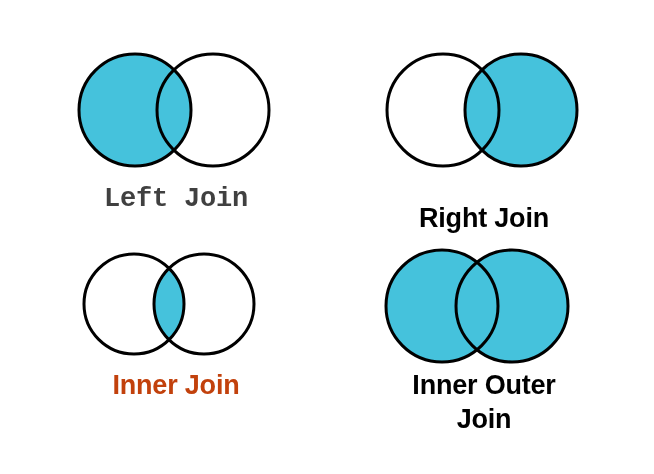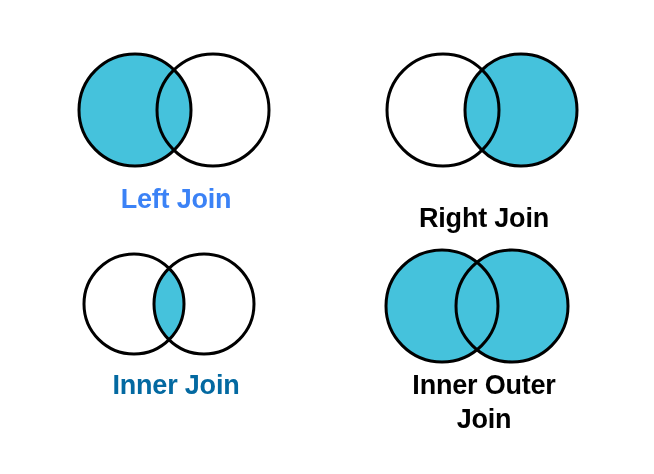--- a/index.html
+++ b/index.html
@@ -72,21 +72,21 @@
 
       <circle cx="153" cy="70" r="56" fill="#ffffff" stroke="none"></circle>
 
       <g clip-path="url(#clip-lj-left)">
         <circle cx="153" cy="70" r="56" fill="#45c2dc" stroke="none"></circle>
       </g>
 
       <circle cx="75" cy="70" r="56" fill="none" stroke="#000000" stroke-width="3"></circle>
       <circle cx="153" cy="70" r="56" fill="none" stroke="#000000" stroke-width="3"></circle>
     </svg>
-    <div class="venn-label" style="color: #3b82f6;">Left Join</div>
+    <div class="venn-label" style="color: #404040; font-family: Liberation Mono, monospace;">Left Join</div>
   </div>
 
   <div class="quadrant" id="q-right-join">
     <svg class="venn-svg" width="232" height="136" viewBox="0 0 232 136">
       <defs>
         <clipPath id="clip-rj-right">
             <circle cx="153" cy="70" r="56"></circle>
           </clipPath>
       </defs>
 
@@ -113,21 +113,21 @@
 
       <circle cx="74" cy="58" r="50" fill="#ffffff" stroke="none"></circle>
       <circle cx="144" cy="58" r="50" fill="#ffffff" stroke="none"></circle>
 
       <g clip-path="url(#clip-ij-left)">
         <circle cx="144" cy="58" r="50" fill="#45c2dc" stroke="none"></circle>
       </g>
       <circle cx="74" cy="58" r="50" fill="none" stroke="#000000" stroke-width="3"></circle>
       <circle cx="144" cy="58" r="50" fill="none" stroke="#000000" stroke-width="3"></circle>
     </svg>
-    <div class="venn-label" style="color: #0369a1;">Inner Join</div>
+    <div class="venn-label" style="color: #c2410c;">Inner Join</div>
   </div>
 
   <div class="quadrant" id="q-full-outer">
     <svg class="venn-svg" width="232" height="122" viewBox="0 0 232 122">
 
       <circle cx="74" cy="60" r="56" fill="#45c2dc" stroke="none"></circle>
       <circle cx="144" cy="60" r="56" fill="#45c2dc" stroke="none"></circle>
       <circle cx="74" cy="60" r="56" fill="none" stroke="#000000" stroke-width="3"></circle>
       <circle cx="144" cy="60" r="56" fill="none" stroke="#000000" stroke-width="3"></circle>
     </svg>

